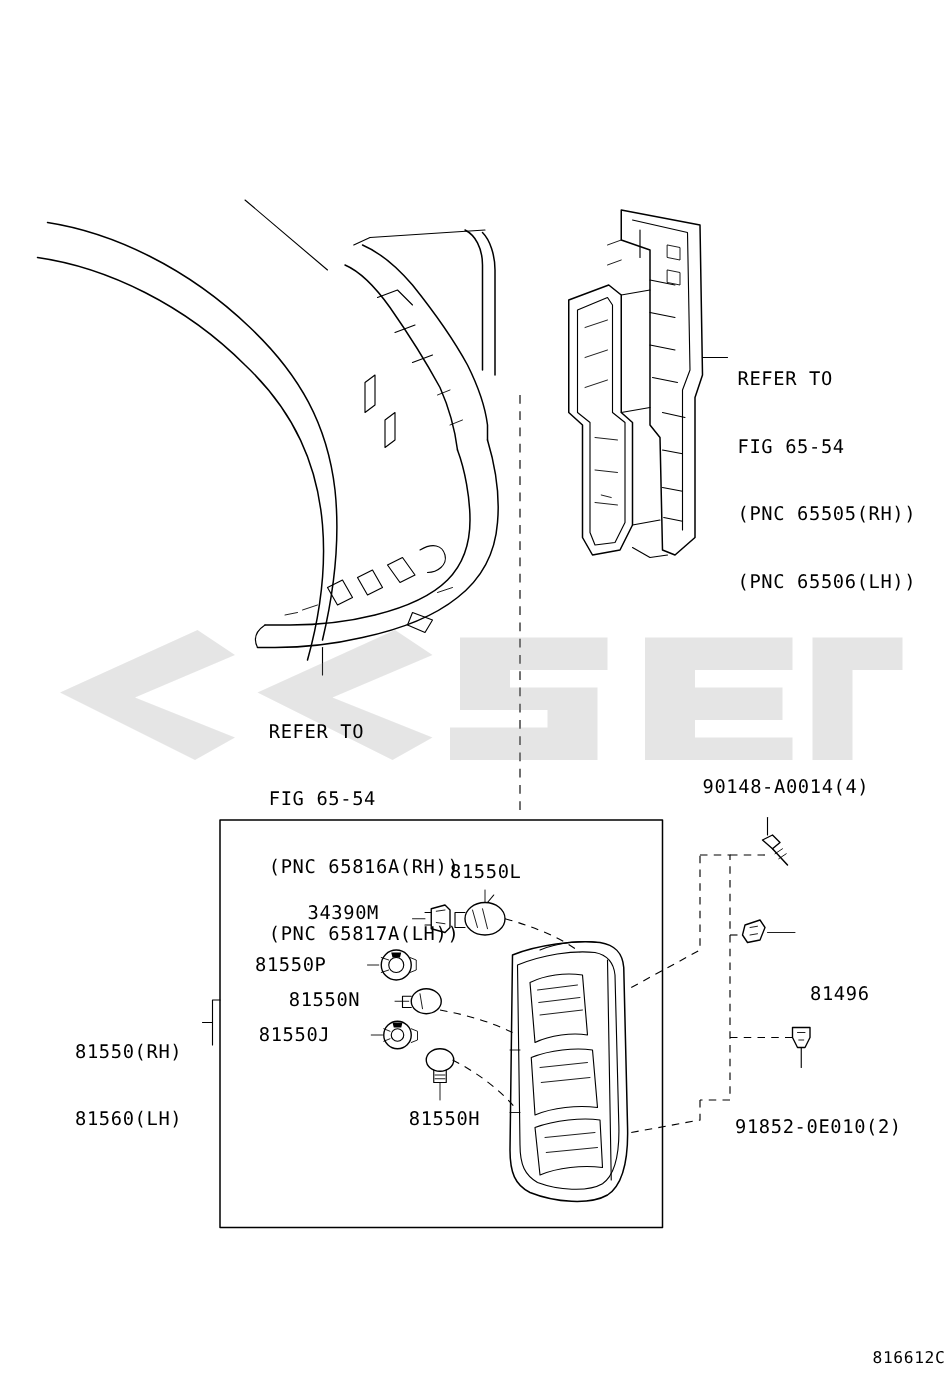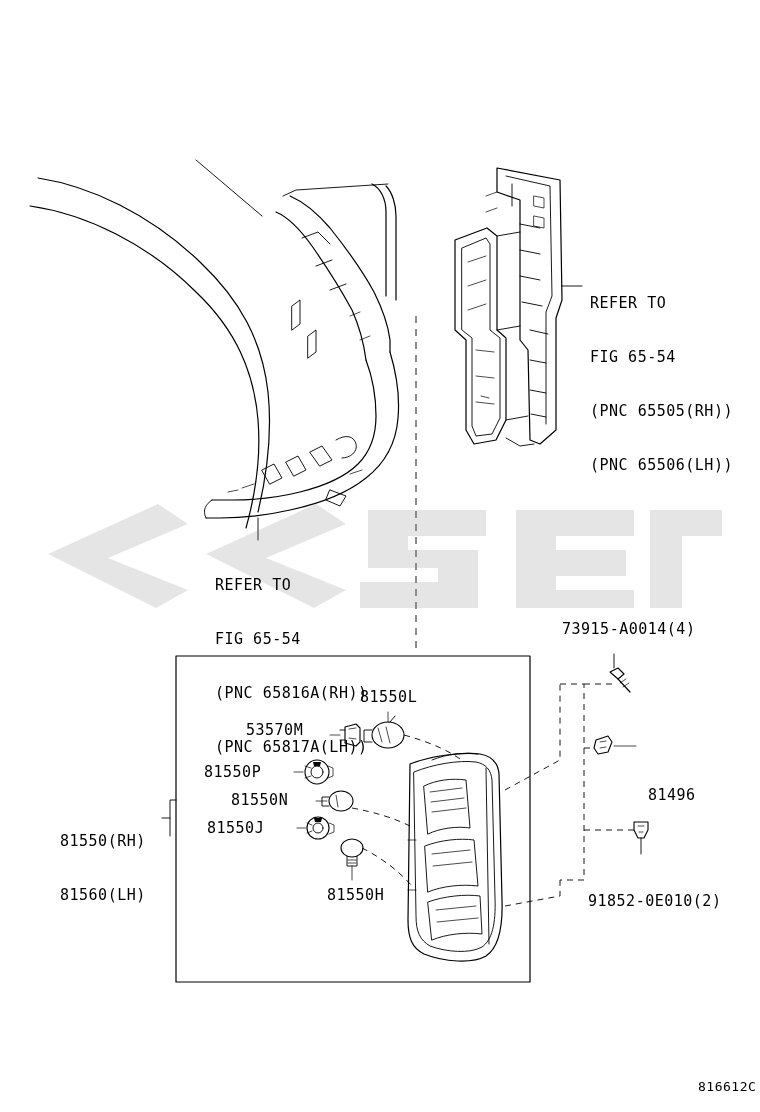--- a/index.html
+++ b/index.html
@@ -275,33 +275,33 @@
 
   <div class="lbl multi" style="left:215px; top:540px;">
     <div>REFER TO</div>
     <div>FIG 65-54</div>
     <div class="small">(PNC 65816A(RH))</div>
     <div class="small">(PNC 65817A(LH))</div>
   </div>
 
   <div class="lbl" style="left:360px; top:688px;">81550L</div>
 
-  <div class="lbl" style="left:246px; top:721px;">53570M</div>
+  <div class="lbl" style="left:246px; top:721px;">34390M</div>
 
   <div class="lbl" style="left:204px; top:763px;">81550P</div>
 
   <div class="lbl" style="left:231px; top:791px;text-align:center;">81550N</div>
 
   <div class="lbl" style="left:207px; top:819px;">81550J</div>
 
   <div class="lbl" style="left:327px; top:886px;">81550H</div>
 
   <div class="lbl" style="left:648px; top:738px;margin-top:48px;">81496</div>
 
-  <div class="lbl" style="left:562px; top:620px;">73915-A0014(4)</div>
+  <div class="lbl" style="left:562px; top:620px;">90148-A0014(4)</div>
 
   <div class="lbl" style="left:588px; top:892px;">91852-0E010(2)</div>
 
   <div class="lbl multi" style="left:60px; top:796px;text-align:center;">
     <div>81550(RH)</div>
     <div>81560(LH)</div>
   </div>
 
   <div class="lbl" style="left:698px; top:1078px; font-size:13px;">816612C</div>
 

